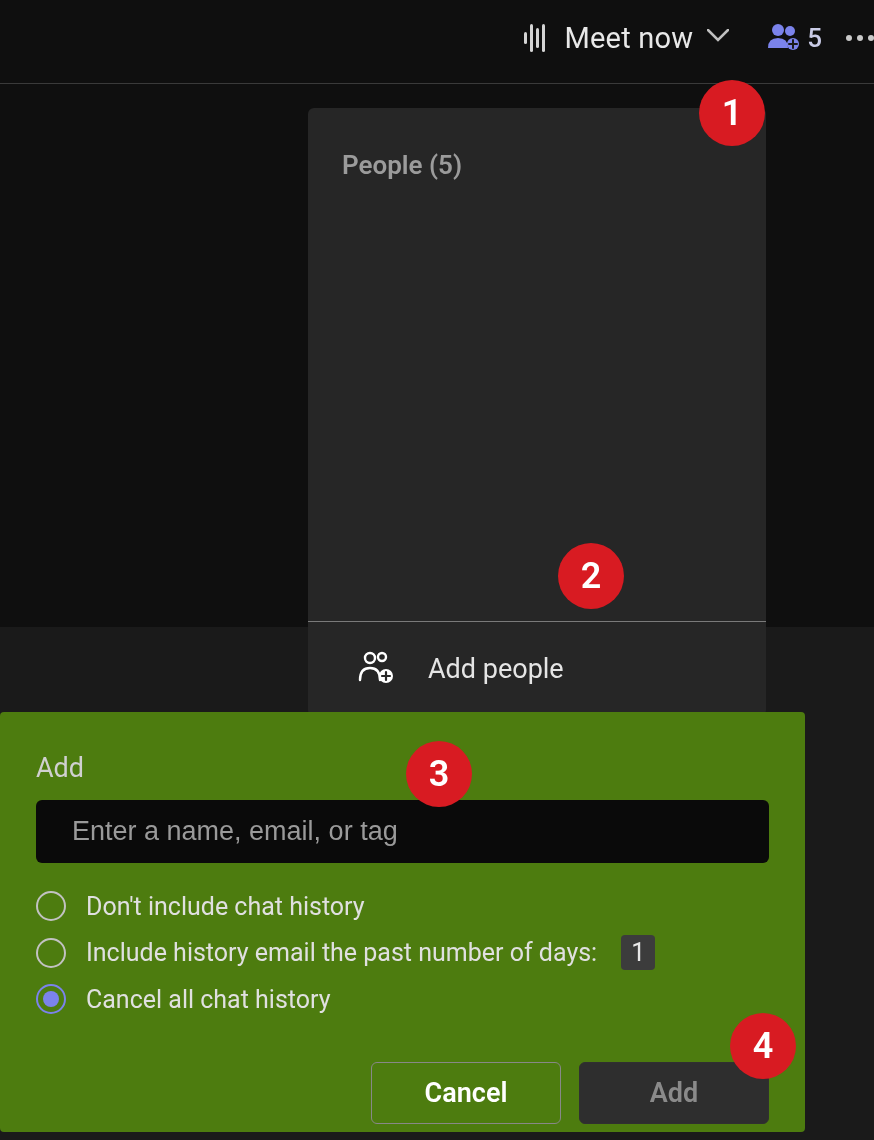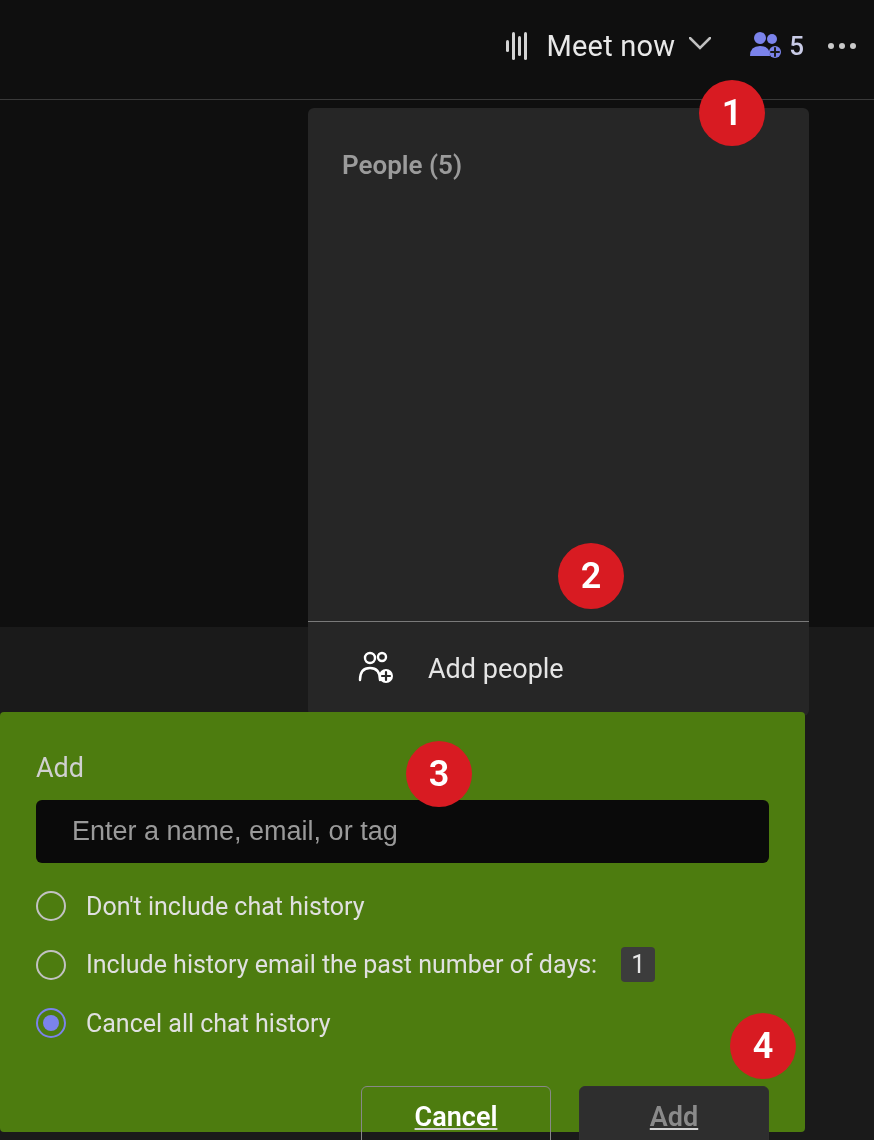--- a/index.html
+++ b/index.html
@@ -8,25 +8,25 @@
       height: 1140px;
       background: #0f0f0f;
       font-family: -apple-system, BlinkMacSystemFont, "Segoe UI", Roboto, sans-serif;
       color: #d4d4d4;
       position: relative;
       overflow: hidden;
     }
 
     
     .topbar {
-      height: 100px;
+      height: 84px;
       display: flex;
       align-items: center;
       justify-content: flex-end;
-      padding: 0 18px 8px 0;
+      padding: 0 0 8px 0;
       border-bottom: 1.5px solid #3a3a3a;
       gap: 8px;
     }
     .audio-waves-icon {
       display: inline-flex;
       align-items: center;
       gap: 3px;
       margin-right: 12px;
     }
     .audio-waves-icon span {
@@ -76,21 +76,21 @@
       width: 100%;
       height: 513px;
       background: #1a1a1a;
     }
 
     
     .people-panel {
       position: absolute;
       left: 308px;
       top: 108px;
-      width: 501px;
+      width: 458px;
       height: 608px;
       background: #262626;
       border-radius: 6px;
       display: flex;
       flex-direction: column;
     }
     .people-header {
       font-size: 26px;
       color: #9b9b9b;
       font-weight: 600;
@@ -133,21 +133,21 @@
       width: 100%;
       background: #0a0a0a;
       border: none;
       border-radius: 6px;
       color: #9a9a9a;
       font-size: 27px;
       padding: 16px 36px;
       margin-bottom: 28px;
     }
     .name-input::placeholder { color: #9a9a9a; }
-    .radio-group { display: flex; flex-direction: column; gap: 26px; }
+    .radio-group { display: flex; flex-direction: column; gap: 14px; }
     .radio-row {
       display: flex;
       align-items: center;
       gap: 20px;
     }
     .radio-outer {
       width: 30px; height: 30px;
       border-radius: 50%;
       border: 2.5px solid #c2c2c2;
       display: flex;
@@ -166,23 +166,22 @@
       background: #3c3c3c;
       border-radius: 4px;
       padding: 3px 10px;
       color: #e8e8e8;
       font-size: 25px;
       margin-left: 4px;
     }
     .button-row {
       display: flex;
       justify-content: flex-end;
-      gap: 28px;
+      gap: 18px;
       margin-top: 48px;
-      text-decoration: underline;
     }
     .btn {
       width: 190px;
       height: 62px;
       border-radius: 6px;
       font-size: 27px;
       display: flex;
       align-items: center;
       justify-content: center;
       cursor: pointer;

